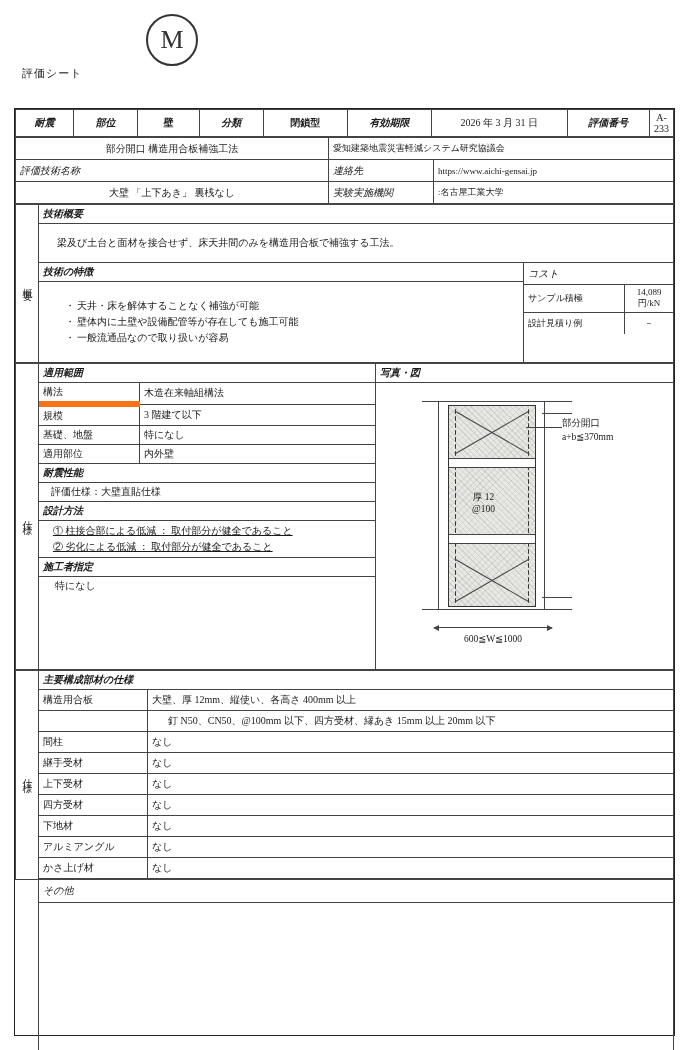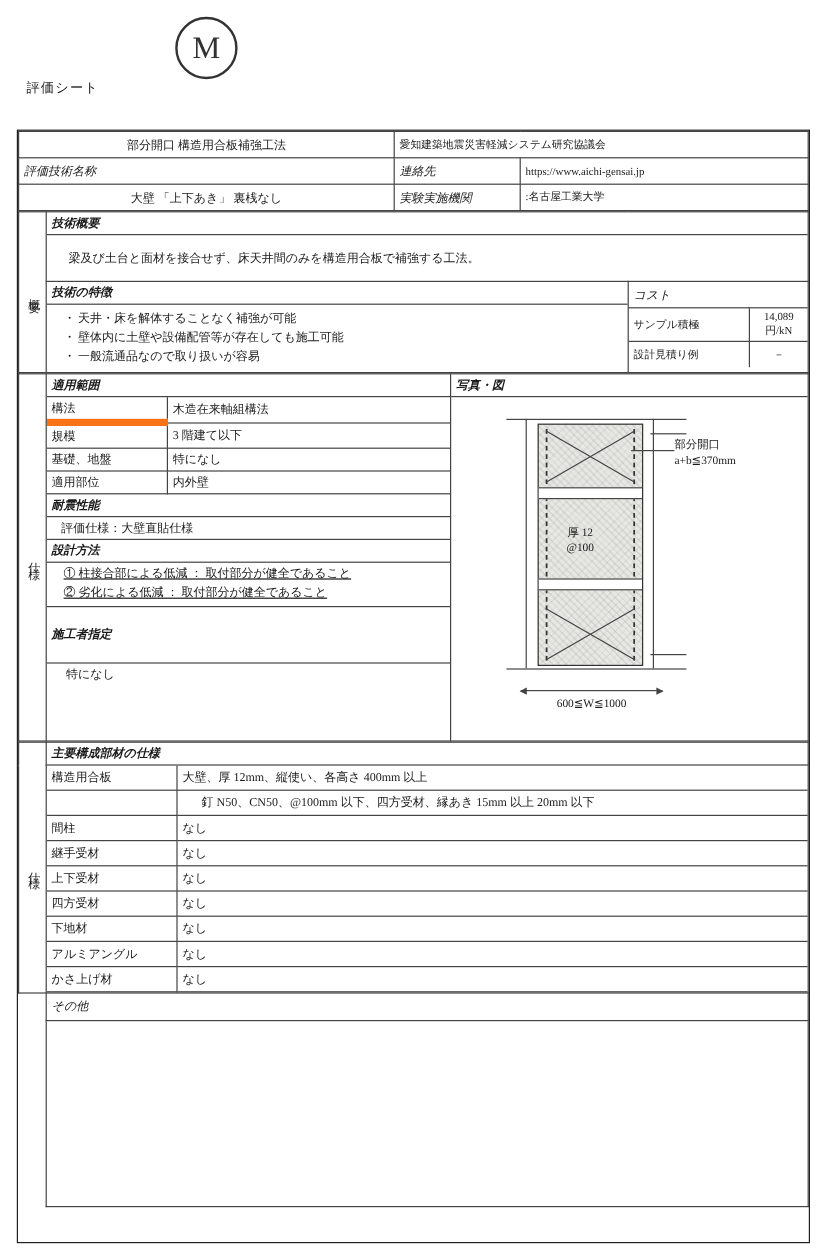--- a/index.html
+++ b/index.html
@@ -91,21 +91,21 @@
     writing-mode: vertical-rl;
     text-orientation: upright;
     text-align: center;
     letter-spacing: 4px;
     width: 16px;
     font-size: 10px;
   }
 
   
   ul.feat {
-    margin: 4px;
+    margin: 16px;
     padding: 0 0 0 12px;
     list-style: none;
   }
   ul.feat li {
     font-size: 10px;
     line-height: 16px;
     position: relative;
     padding-left: 10px;
   }
   ul.feat li:before {
@@ -235,20 +235,35 @@
 <div class="page">
 
   <div class="logo-wrap">
     <div class="logo-circle">M</div>
   </div>
 
   <div class="sheet-title">評価シート</div>
 
   <div class="frame">
 
+    <table class="hdr">
+      <tbody>
+          <tr>
+        <td class="k" style="width:52px">耐震</td>
+        <td class="k" style="width:58px">部位</td>
+        <td class="c b" style="width:56px">壁</td>
+        <td class="k" style="width:58px">分類</td>
+        <td class="c b" style="width:80px">閉鎖型</td>
+        <td class="k" style="width:80px">有効期限</td>
+        <td class="c" style="width:134px">2026 年 3 月 31 日</td>
+        <td class="k" style="width:78px">評価番号</td>
+        <td class="c">A-233</td>
+      </tr>
+    </tbody>
+      </table>
 
     <table class="info">
       <tbody>
           <tr>
         <td class="c">部分開口  構造用合板補強工法</td>
         <td colspan="2" class="sm">愛知建築地震災害軽減システム研究協議会</td>
       </tr>
       <tr>
         <td class="it" style="width:304px">評価技術名称</td>
         <td class="it" style="width:96px">連絡先</td>
@@ -342,21 +357,21 @@
           <div class="lbl-it" style="border-bottom:1px solid #444;padding:2px 4px">耐震性能</div>
           <div style="padding:2px 4px 2px 12px;border-bottom:1px solid #444;font-size:10px">評価仕様：大壁直貼仕様</div>
 
 
           <div class="lbl-it" style="border-bottom:1px solid #444;padding:2px 4px">設計方法</div>
           <ol class="design" style="padding:2px 0 2px 14px">
             <li>① 柱接合部による低減  ： 取付部分が健全であること</li>
             <li>② 劣化による低減    ： 取付部分が健全であること</li>
           </ol>
 
-          <div class="lbl-it" style="border-top:1px solid #444;border-bottom:1px solid #444;padding:16px 4px">施工者指定</div>
+          <div class="lbl-it" style="border-top:1px solid #444;border-bottom:1px solid #444;padding:2px 4px">施工者指定</div>
           <div style="padding:2px 4px 2px 16px;font-size:10px;height:14px">特になし</div>
         </td>
 
         <td style="padding:0;vertical-align:top">
           <div class="lbl-it" style="border-bottom:1px solid #444;padding:2px 4px">写真・図</div>
           <div class="figbox">
 
             <div class="hline" style="left:46px;width:150px;top:18px"></div>
             <div class="hline" style="left:46px;width:150px;top:226px"></div>
             <div class="hline" style="left:166px;width:30px;top:30px"></div>

